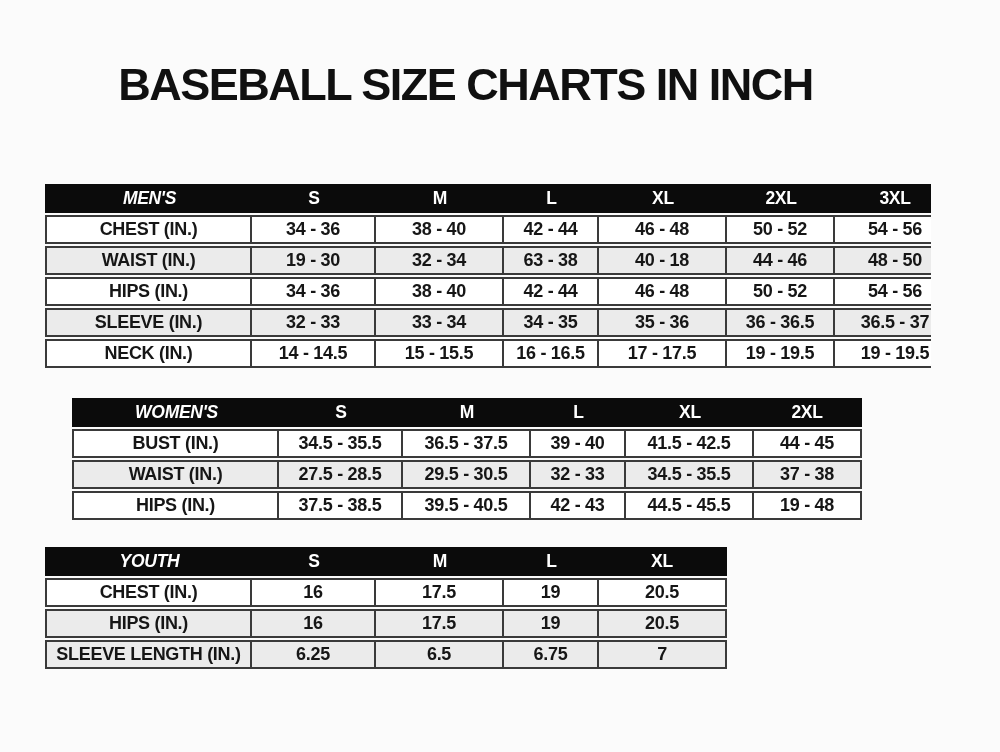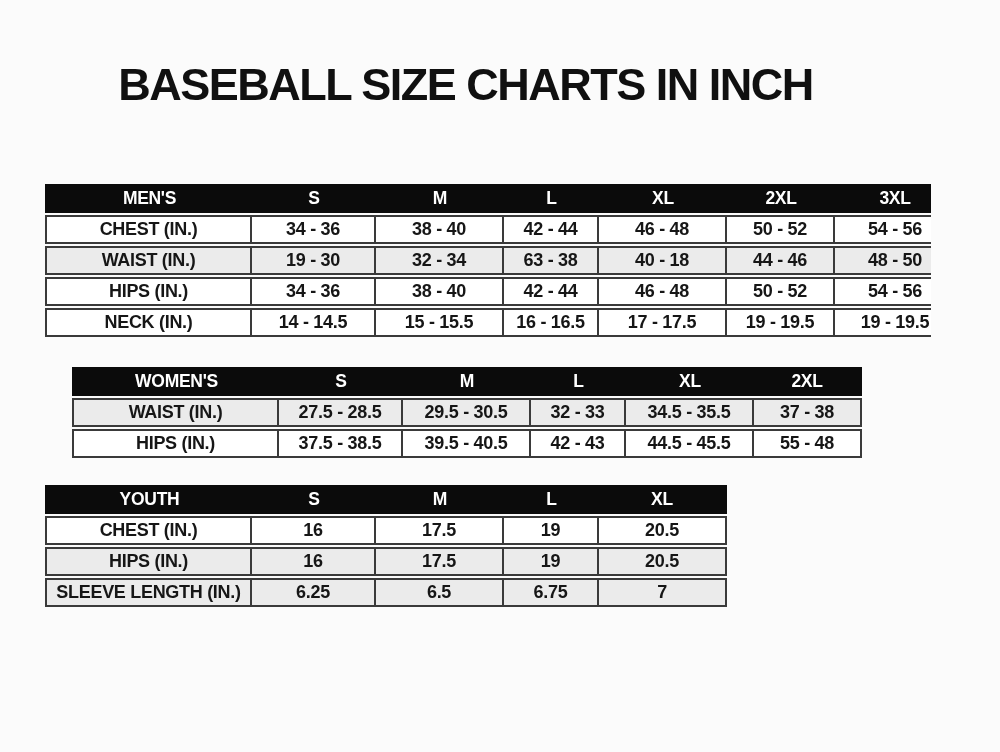--- a/index.html
+++ b/index.html
@@ -50,21 +50,21 @@
     overflow: hidden;
   }
   
   table.size-table thead th {
     background: var(--header-bg, #0b0b0b);
     color: var(--header-text, #ffffff);
     font-size: 17.5px;
     border-top: 2px solid var(--header-bg, #0b0b0b);
     border-bottom: 2px solid var(--header-bg, #0b0b0b);
   }
-  table.size-table thead th:first-child { border-left: 2px solid var(--header-bg, #0b0b0b); }
+  table.size-table thead th:first-child { border-left: 2px solid var(--header-bg, #0b0b0b); font-style: italic; }
   table.size-table thead th:last-child  { border-right: 2px solid var(--header-bg, #0b0b0b); }
   
   table.size-table tbody th,
   table.size-table tbody td {
     background: #ffffff;
     color: #161616;
     border-top: 2px solid var(--line, #3a3a3a);
     border-bottom: 2px solid var(--line, #3a3a3a);
     border-right: 2px solid var(--line, #3a3a3a);
   }
@@ -137,20 +137,29 @@
       </tr>
       <tr>
         <th>HIPS (IN.)</th>
         <td>34 - 36</td>
         <td>38 - 40</td>
         <td>42 - 44</td>
         <td>46 - 48</td>
         <td>50 - 52</td>
         <td>54 - 56</td>
       </tr>
+      <tr class="stripe">
+        <th>SLEEVE (IN.)</th>
+        <td>32 - 33</td>
+        <td>33 - 34</td>
+        <td>34 - 35</td>
+        <td>35 - 36</td>
+        <td>36 - 36.5</td>
+        <td>36.5 - 37</td>
+      </tr>
       <tr>
         <th>NECK (IN.)</th>
         <td>14 - 14.5</td>
         <td>15 - 15.5</td>
         <td>16 - 16.5</td>
         <td>17 - 17.5</td>
         <td>19 - 19.5</td>
         <td>19 - 19.5</td>
       </tr>
     </tbody>
@@ -169,35 +178,43 @@
       <tr>
         <th>WOMEN'S</th>
         <th>S</th>
         <th>M</th>
         <th>L</th>
         <th>XL</th>
         <th>2XL</th>
       </tr>
     </thead>
     <tbody>
+      <tr>
+        <th>BUST (IN.)</th>
+        <td>34.5 - 35.5</td>
+        <td>36.5 - 37.5</td>
+        <td>39 - 40</td>
+        <td>41.5 - 42.5</td>
+        <td>44 - 45</td>
+      </tr>
       <tr class="stripe">
         <th>WAIST (IN.)</th>
         <td>27.5 - 28.5</td>
         <td>29.5 - 30.5</td>
         <td>32 - 33</td>
         <td>34.5 - 35.5</td>
         <td>37 - 38</td>
       </tr>
       <tr>
         <th>HIPS (IN.)</th>
         <td>37.5 - 38.5</td>
         <td>39.5 - 40.5</td>
         <td>42 - 43</td>
         <td>44.5 - 45.5</td>
-        <td>55 - 48</td>
+        <td>19 - 48</td>
       </tr>
     </tbody>
   </table>
 
   <table class="size-table youth">
     <colgroup>
       <col class="c-label">
         <col class="c-s">
         <col class="c-m">
         <col class="c-l">

